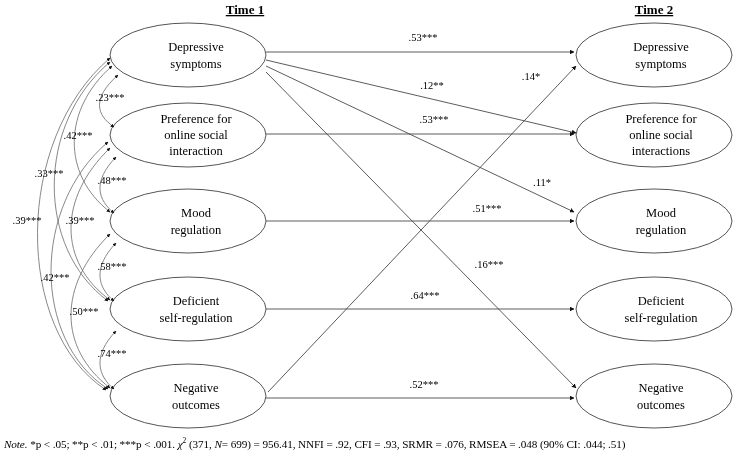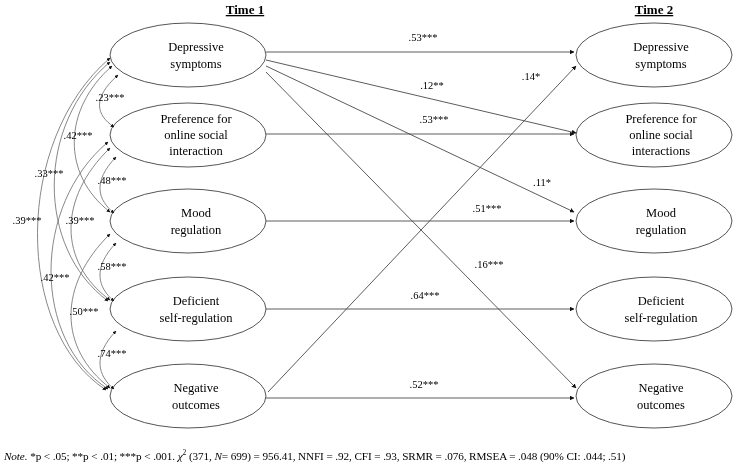--- a/index.html
+++ b/index.html
@@ -62,21 +62,20 @@
   .note-text {
     position: absolute;
     left: 4px;
     top: 436px;
     width: 744px;
     font-family: "Liberation Serif", "DejaVu Serif", serif;
     font-size: 11.2px;
     color: #000000;
     white-space: nowrap;
     letter-spacing: -0.1px;
-    margin-top: 12px;
   }
   .note-text i { font-style: italic; }
   .note-text sup { font-size: 7.5px; vertical-align: super; }
 </style>
 </head>
 <body>
 
 <div id="page">
 
   <svg id="diagram" viewBox="0 0 750 462">

